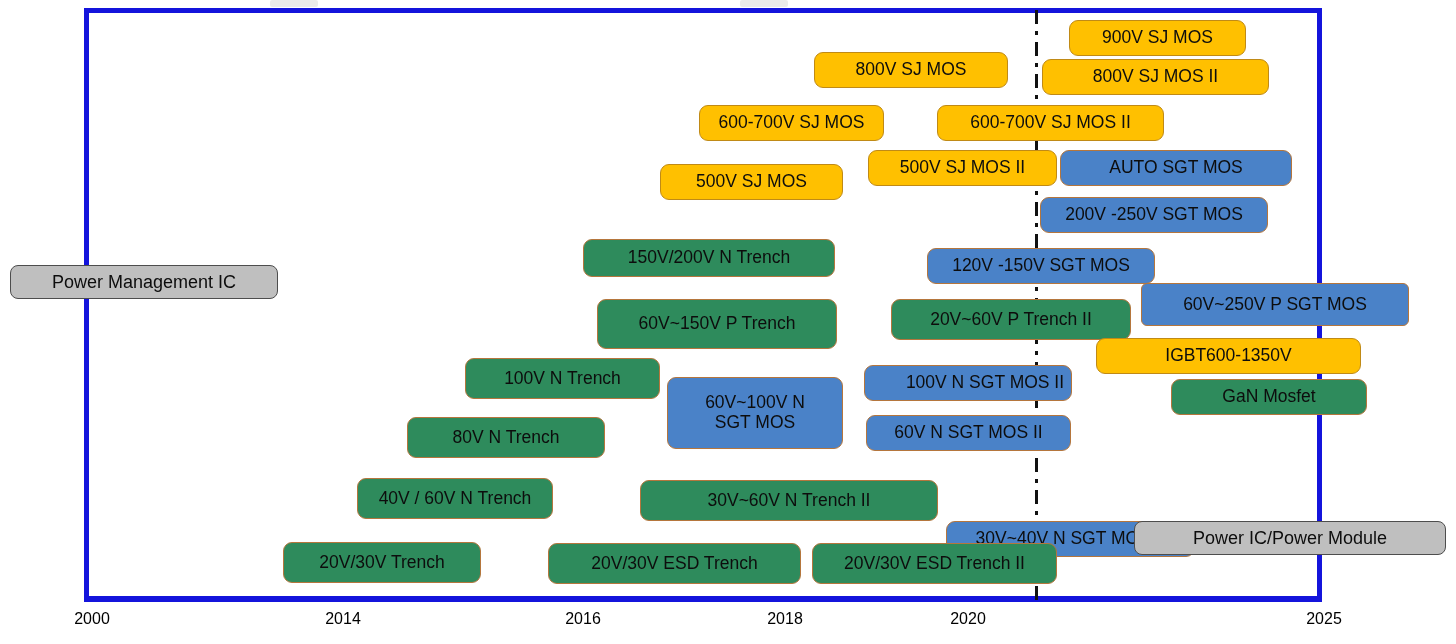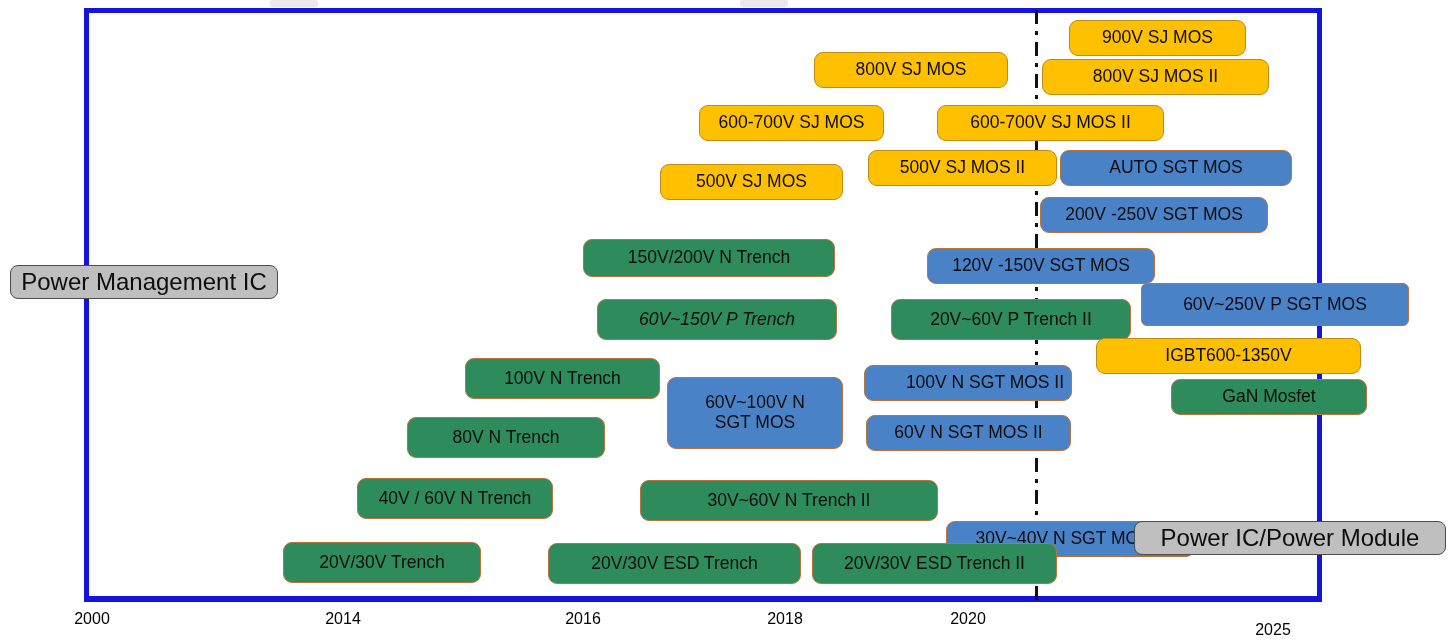--- a/index.html
+++ b/index.html
@@ -72,21 +72,21 @@
   
   .callout {
     position: absolute;
     box-sizing: border-box;
     background: #bfbfbf;
     border: 1.4px solid #4d4d4d;
     border-radius: 8px;
     display: flex;
     align-items: center;
     justify-content: center;
-    font-size: 24px;
+    font-size: 18px;
     color: #0d0d0d;
   }
 
   
   .tick {
     position: absolute;
     font-size: 16px;
     color: #000000;
     transform: translateX(-50%);
     white-space: nowrap;
@@ -112,21 +112,21 @@
       <div class="box yellow" style="left: 1042px; top: 59px; width: 227px; height: 36px;">800V SJ MOS II</div>
       <div class="box yellow" style="left: 699px; top: 105px; width: 185px; height: 36px;">600-700V SJ MOS</div>
       <div class="box yellow" style="left: 937px; top: 105px; width: 227px; height: 36px;">600-700V SJ MOS II</div>
       <div class="box yellow" style="left: 660px; top: 164px; width: 183px; height: 36px;">500V SJ MOS</div>
       <div class="box yellow" style="left: 868px; top: 150px; width: 189px; height: 36px;">500V SJ MOS II</div>
       <div class="box blue" style="left: 1060px; top: 150px; width: 232px; height: 36px;">AUTO SGT MOS</div>
       <div class="box blue" style="left: 1040px; top: 197px; width: 228px; height: 36px;">200V -250V SGT MOS</div>
       <div class="box green" style="left: 583px; top: 239px; width: 252px; height: 38px;">150V/200V N Trench</div>
       <div class="box blue" style="left: 927px; top: 248px; width: 228px; height: 36px;">120V -150V SGT MOS</div>
       <div class="box blue" style="left: 1141px; top: 283px; width: 268px; height: 43px; border-radius: 6px;">60V~250V P  SGT MOS</div>
-      <div class="box green" style="left: 597px; top: 299px; width: 240px; height: 41px; font-style: italic;">60V~150V P Trench</div>
+      <div class="box green" style="left: 597px; top: 299px; width: 240px; height: 50px;">60V~150V P Trench</div>
       <div class="box green" style="left: 891px; top: 299px; width: 240px; height: 41px; text-align: center;">20V~60V P Trench II</div>
       <div class="box yellow" style="left: 1096px; top: 338px; width: 265px; height: 36px;">IGBT600-1350V</div>
       <div class="box green" style="left: 465px; top: 358px; width: 195px; height: 41px;">100V N Trench</div>
       <div class="box blue" style="left: 864px; top: 365px; width: 208px; height: 36px; padding-left: 40px;">100V N  SGT MOS II</div>
       <div class="box green" style="left: 1171px; top: 379px; width: 196px; height: 36px;">GaN Mosfet</div>
       <div class="box blue" style="left: 667px; top: 377px; width: 176px; height: 72px;">60V~100V N
 SGT MOS</div>
       <div class="box green" style="left: 407px; top: 417px; width: 198px; height: 41px;">80V N Trench</div>
       <div class="box blue" style="left: 866px; top: 415px; width: 205px; height: 36px;">60V N  SGT MOS II</div>
       <div class="box blue" style="left: 946px; top: 473px; width: 249px; height: 36px; margin-top: 48px;">30V~40V N  SGT MOS II</div>
@@ -141,16 +141,16 @@
       <div class="callout" style="left: 10px; top: 265px; width: 268px; height: 34px;">Power Management IC</div>
       <div class="callout" style="left: 1134px; top: 521px; width: 312px; height: 34px;">Power IC/Power Module</div>
     </div>
 
   <div id="axis-layer">
       <div class="tick" style="left: 92px; top: 610px;">2000</div>
       <div class="tick" style="left: 343px; top: 610px;">2014</div>
       <div class="tick" style="left: 583px; top: 610px;">2016</div>
       <div class="tick" style="left: 785px; top: 610px;">2018</div>
       <div class="tick" style="left: 968px; top: 610px;">2020</div>
-      <div class="tick" style="left: 1273px; top: 610px; margin-top: 11px;">2025</div>
+      <div class="tick" style="left: 1324px; top: 610px;">2025</div>
     </div>
 
 </div>
 
 </body></html>

